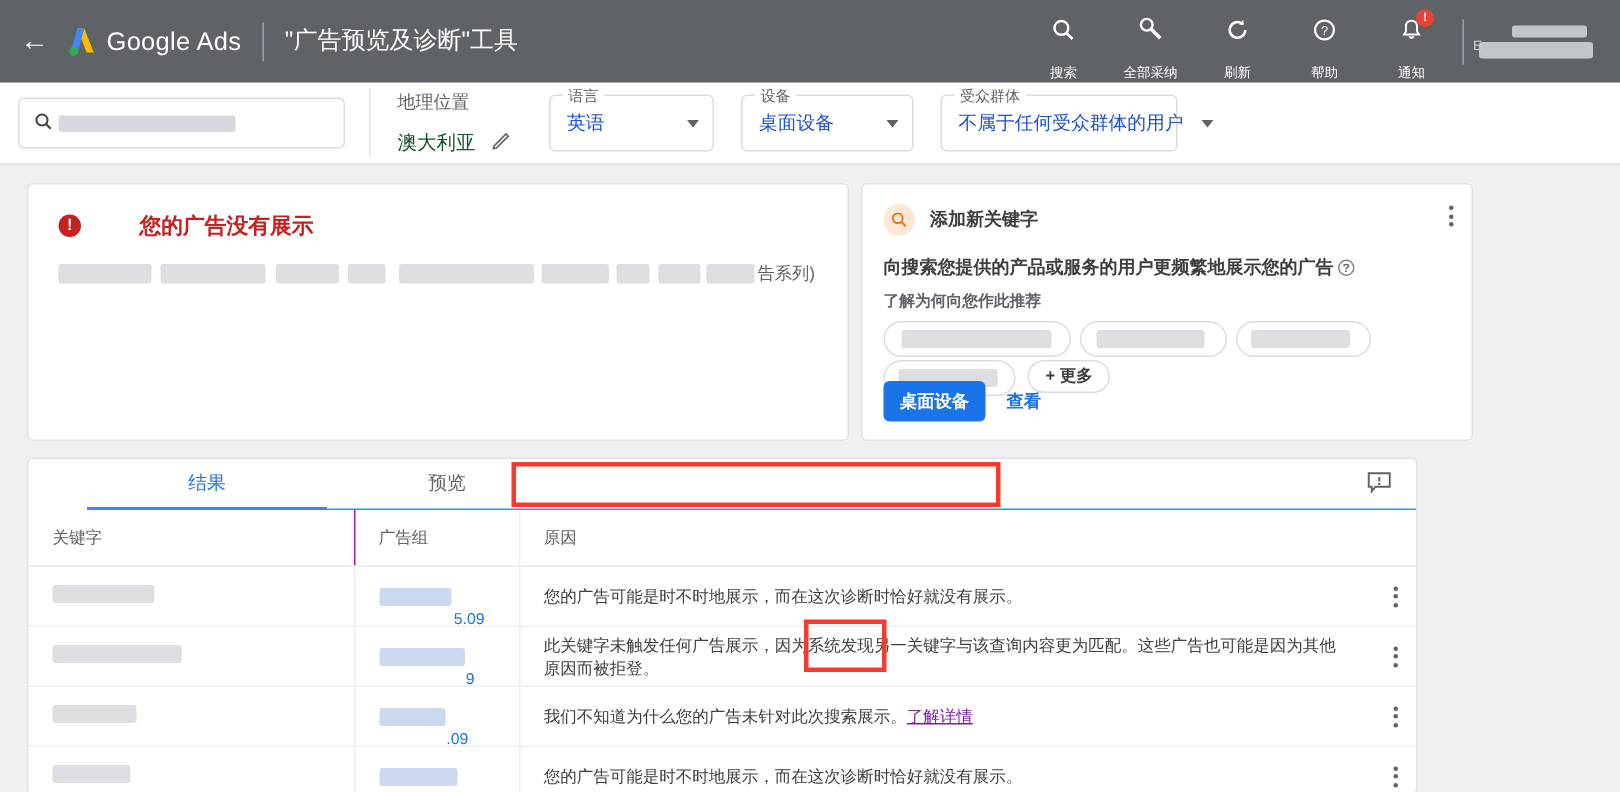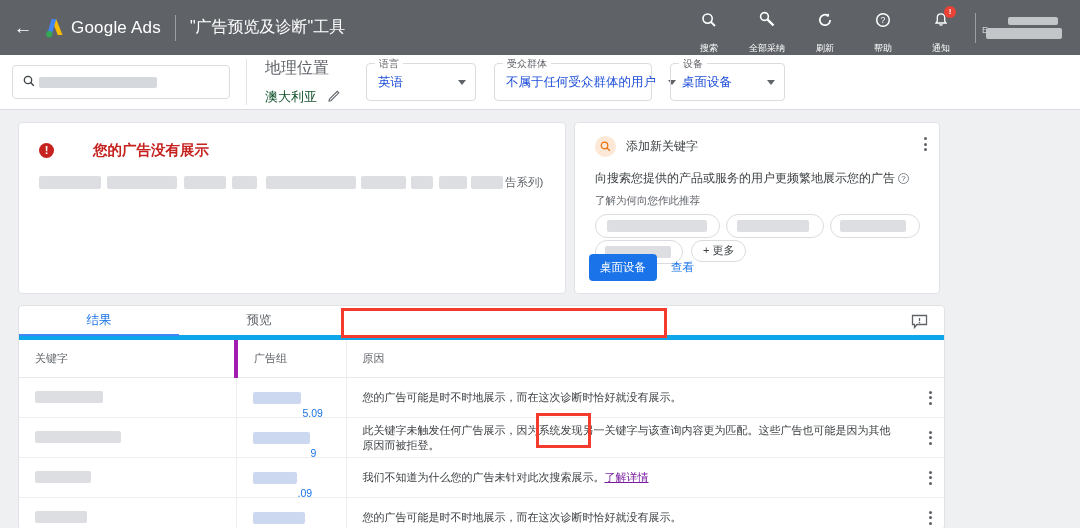--- a/index.html
+++ b/index.html
@@ -79,21 +79,21 @@
   .search-wrap {
     width: 218px; height: 34px; border: 1px solid #dadce0;
     border-radius: 4px; display: flex; align-items: center;
     padding: 0 10px; background: #fff;
   }
   .search-wrap .s-icon { color: #5f6368; font-size: 12px; margin-right: 4px; }
   .search-redact { width: 118px; height: 11px; background: #d5d8dc; border-radius: 2px; }
   .fb-divider { width: 1px; height: 46px; background: #e2e4e7; margin: 0 18px 0 16px; }
 
   .geo-group { display: flex; flex-direction: column; margin-right: 24px; }
-  .geo-label { font-size: 16px; color: #5f6368; margin-bottom: 9px; }
+  .geo-label { font-size: 12px; color: #5f6368; margin-bottom: 9px; }
   .geo-row { display: flex; align-items: center; gap: 10px; }
   .geo-value { font-size: 13px; color: #14532d; }
   .pencil { color: #5f6368; font-size: 14px; cursor: pointer; }
 
   .select-field {
     position: relative; height: 38px;
     border: 1px solid #dadce0; border-radius: 4px;
     display: flex; align-items: center; justify-content: space-between;
     padding: 0 9px 0 11px; margin-right: 18px;
   }
@@ -123,21 +123,21 @@
   .err-icon {
     width: 15px; height: 15px; border-radius: 50%;
     background: #c5221f; color: #fff; font-size: 11px; font-weight: bold;
     display: flex; align-items: center; justify-content: center; line-height: 1;
   }
   .alert-title { color: #c5221f; font-size: 14.5px; font-weight: bold; margin-left: 31px; }
   .alert-body { margin-top: 14px; position: relative; height: 20px; }
   .alert-body .blk { position: absolute; top: 2px; height: 13px; background: #dcdee1; border-radius: 2px; }
   .alert-tail { position: absolute; left: 466px; top: 1px; font-size: 11.5px; color: #5f6368; }
 
-  .rec-card { width: 366px; height: 172px; padding: 13px 20px; position: relative; }
+  .rec-card { width: 408px; height: 172px; padding: 13px 14px; position: relative; font-weight: bold; }
   .rec-head { display: flex; align-items: center; gap: 10px; }
   .rec-circ {
     width: 21px; height: 21px; border-radius: 50%; background: #fde8d7;
     display: flex; align-items: center; justify-content: center;
     color: #e8710a; font-size: 11px;
   }
   .rec-title { font-size: 12px; color: #3c4043; }
   .kebab {
     position: absolute; right: 12px; top: 14px;
     display: flex; flex-direction: column; gap: 2.5px; cursor: pointer;
@@ -166,21 +166,21 @@
     background: #1a73e8; color: #fff; font-size: 11.5px;
     padding: 6px 11px; border-radius: 4px; cursor: pointer;
   }
   .btn-text { color: #1a73e8; font-size: 11.5px; cursor: pointer; }
 
   
   .results-card {
     background: #fff; border: 1px solid #e0e2e5; border-radius: 4px;
     width: 927px; height: 225px; position: relative; overflow: hidden;
   }
-  .tabs { display: flex; height: 34px; position: relative; border-bottom: 5px solid #0ea5e9; }
+  .tabs { display: flex; height: 34px; position: relative; border-bottom: 1px solid #0ea5e9; margin-left: 39px; }
   .tab {
     width: 160px; display: flex; align-items: center; justify-content: center;
     font-size: 12.5px; color: #5f6368; cursor: pointer; position: relative;
   }
   .tab.active { color: #1a73e8; }
   .tab.active::after {
     content: ""; position: absolute; left: 0; right: 0; bottom: -1px;
     height: 2.5px; background: #4285f4;
   }
   .feedback-icon {
@@ -190,21 +190,21 @@
   table { width: 100%; border-collapse: collapse; table-layout: fixed; }
   th {
     text-align: left; font-size: 11px; font-weight: normal; color: #5f6368;
     padding: 11px 0 11px 16px; border-bottom: 1px solid #e8eaed; height: 36px;
   }
   td {
     font-size: 11px; color: #3c4043; padding: 0 0 0 16px;
     border-bottom: 1px solid #eceef0; height: 40px; vertical-align: middle;
   }
   .col-kw { width: 217px; }
-  .col-ag { width: 110px; border-left: 4px solid #a21caf; }
+  .col-ag { width: 110px; border-left: 1px solid #a21caf; }
   .col-reason { border-left: 1px solid #eceef0; }
   .col-menu { width: 44px; }
   td.col-ag, td.col-reason { border-left: 1px solid #eceef0; }
 
   .kw-redact { height: 12px; background: #dcdee1; border-radius: 2px; display: inline-block; }
   .ag-cell { position: relative; height: 16px; }
   .ag-redact {
     position: absolute; left: 0; top: 2px; height: 12px;
     background: #ccd7f0; border-radius: 2px;
   }
@@ -317,29 +317,29 @@
       </span>
     </div>
   </div>
 
   <div class="select-field f-lang">
     <span class="fl">语言</span>
     <span class="sv">英语</span>
     <span class="caret"></span>
   </div>
 
+  <div class="select-field f-device">
+    <span class="fl">设备</span>
+    <span class="sv">桌面设备</span>
+    <span class="caret"></span>
+  </div>
+
   <div class="select-field f-audience">
     <span class="fl">受众群体</span>
     <span class="sv">不属于任何受众群体的用户</span>
-    <span class="caret"></span>
-  </div>
-
-  <div class="select-field f-device">
-    <span class="fl">设备</span>
-    <span class="sv">桌面设备</span>
     <span class="caret"></span>
   </div>
 </div>
 
 <div class="main">
 
   <div class="cards-row">
 
     <div class="card alert-card">
       <div class="alert-head">

